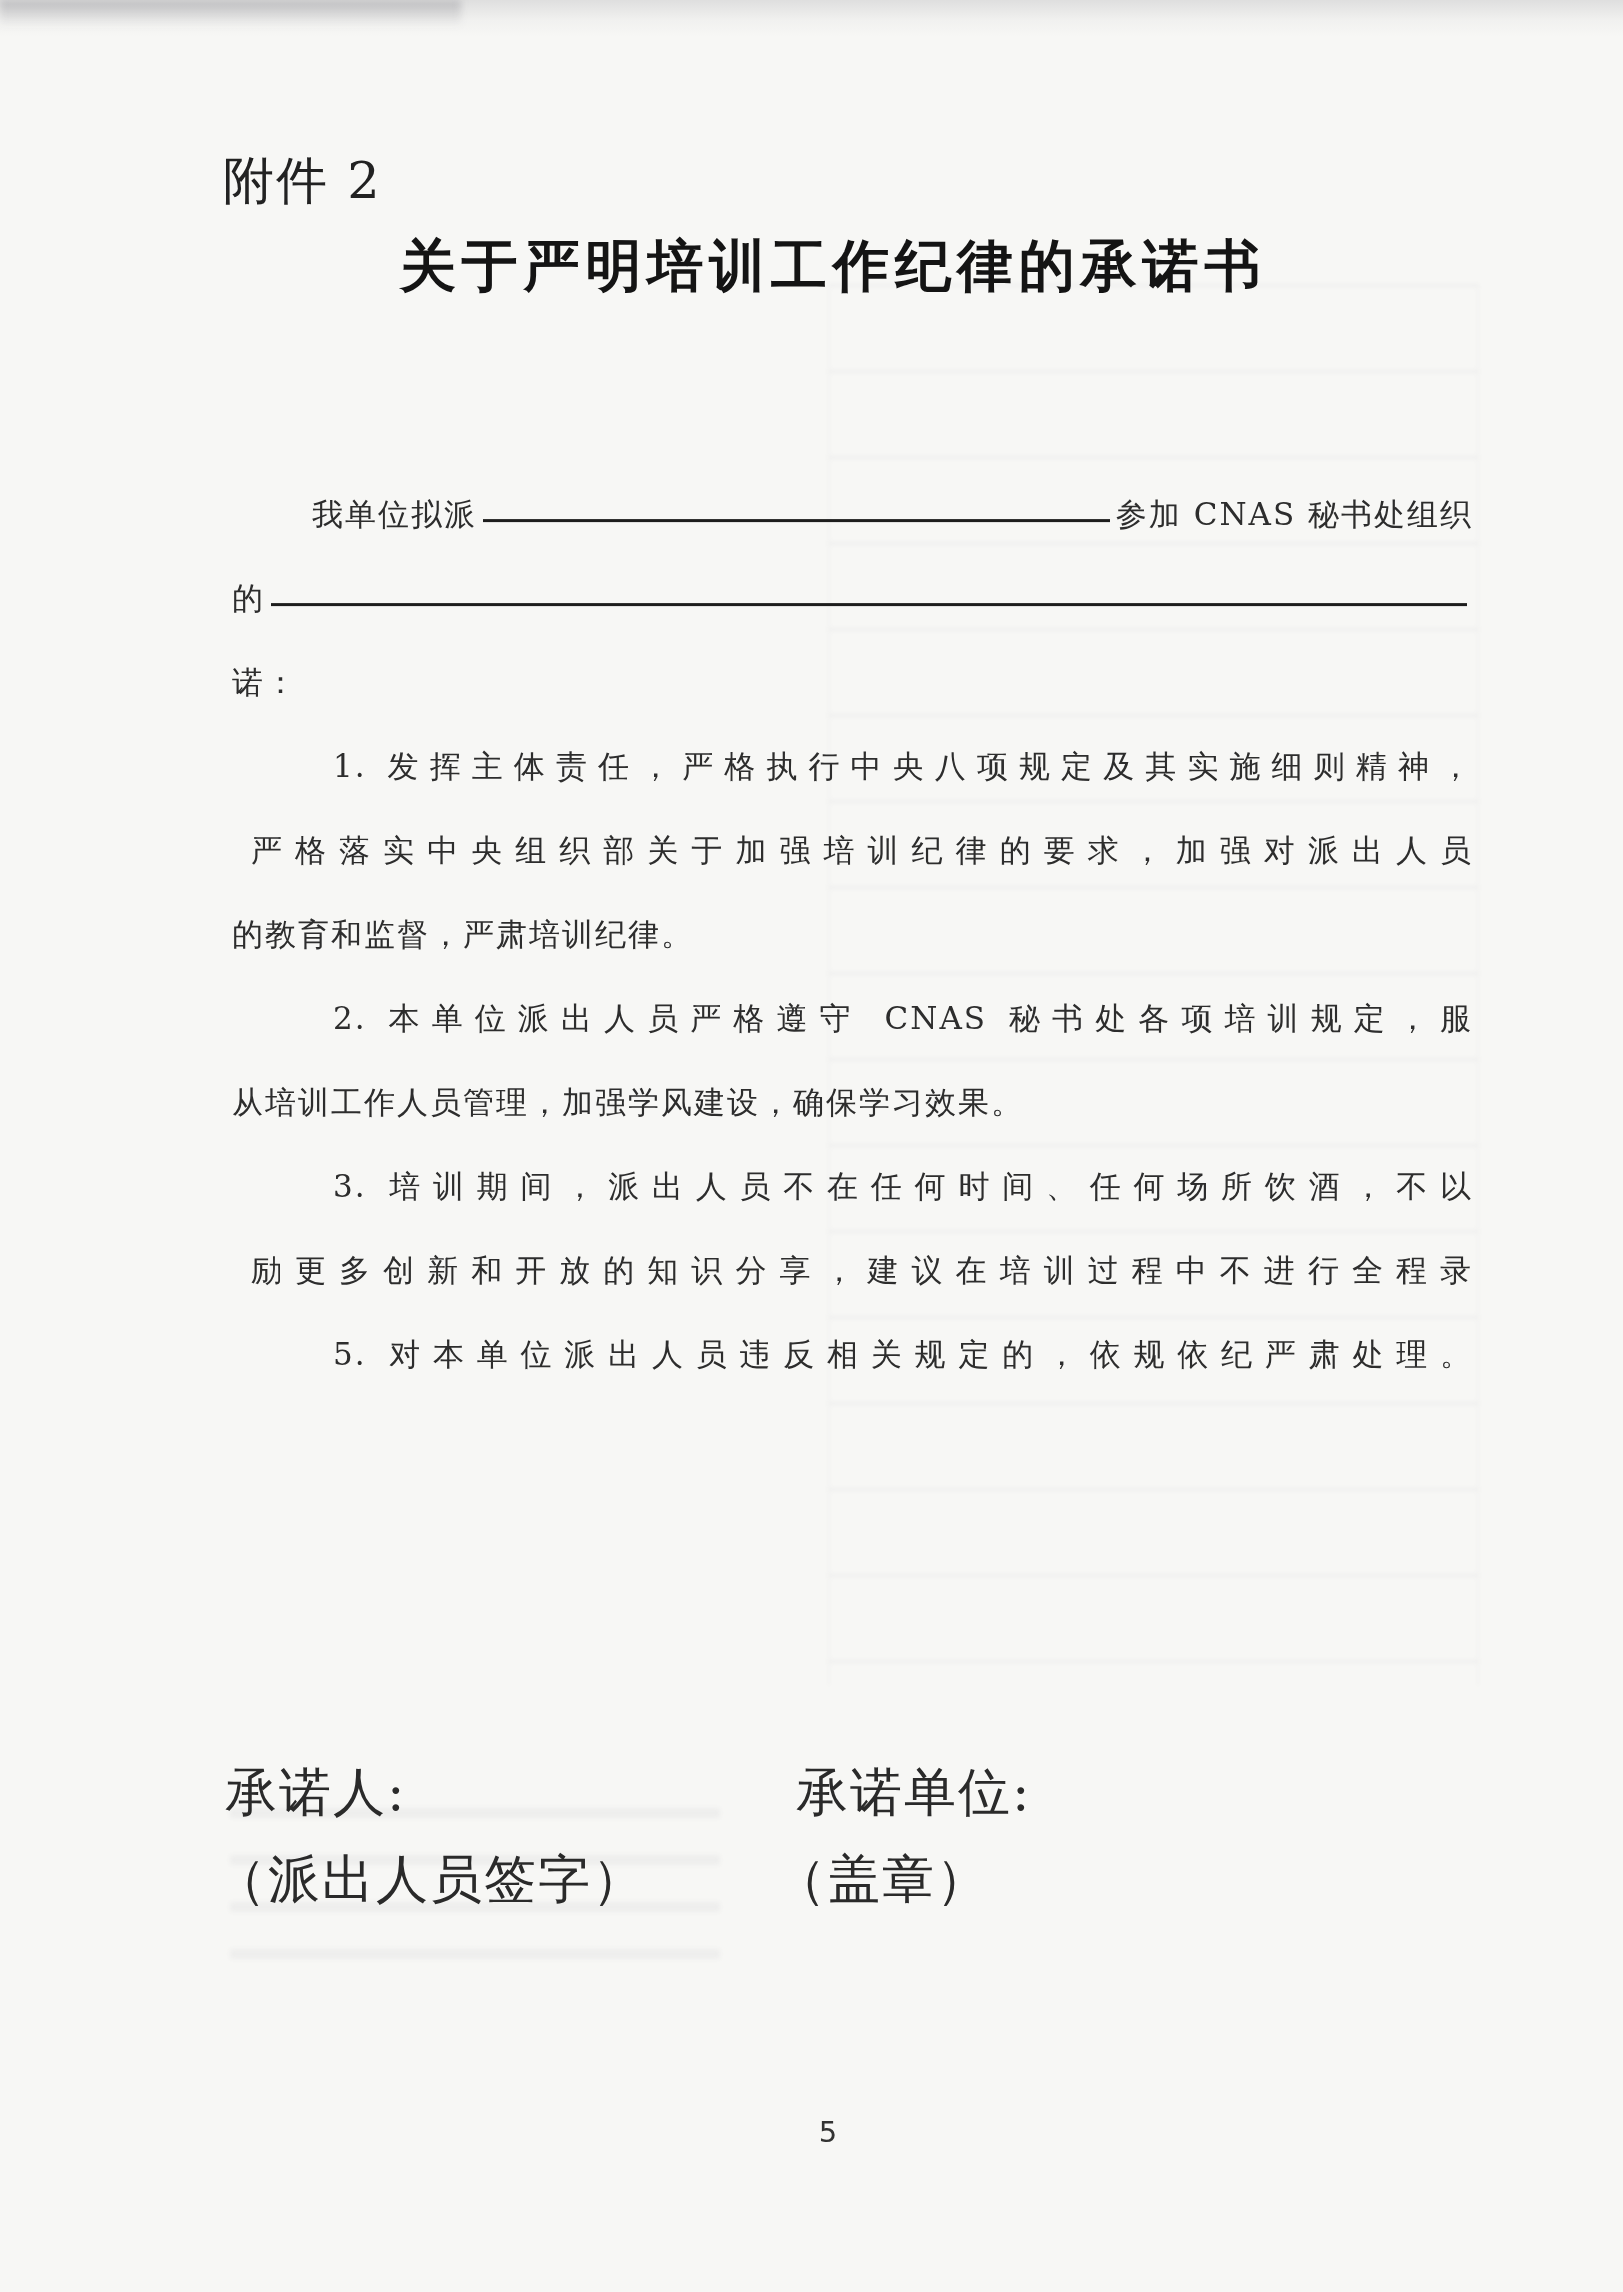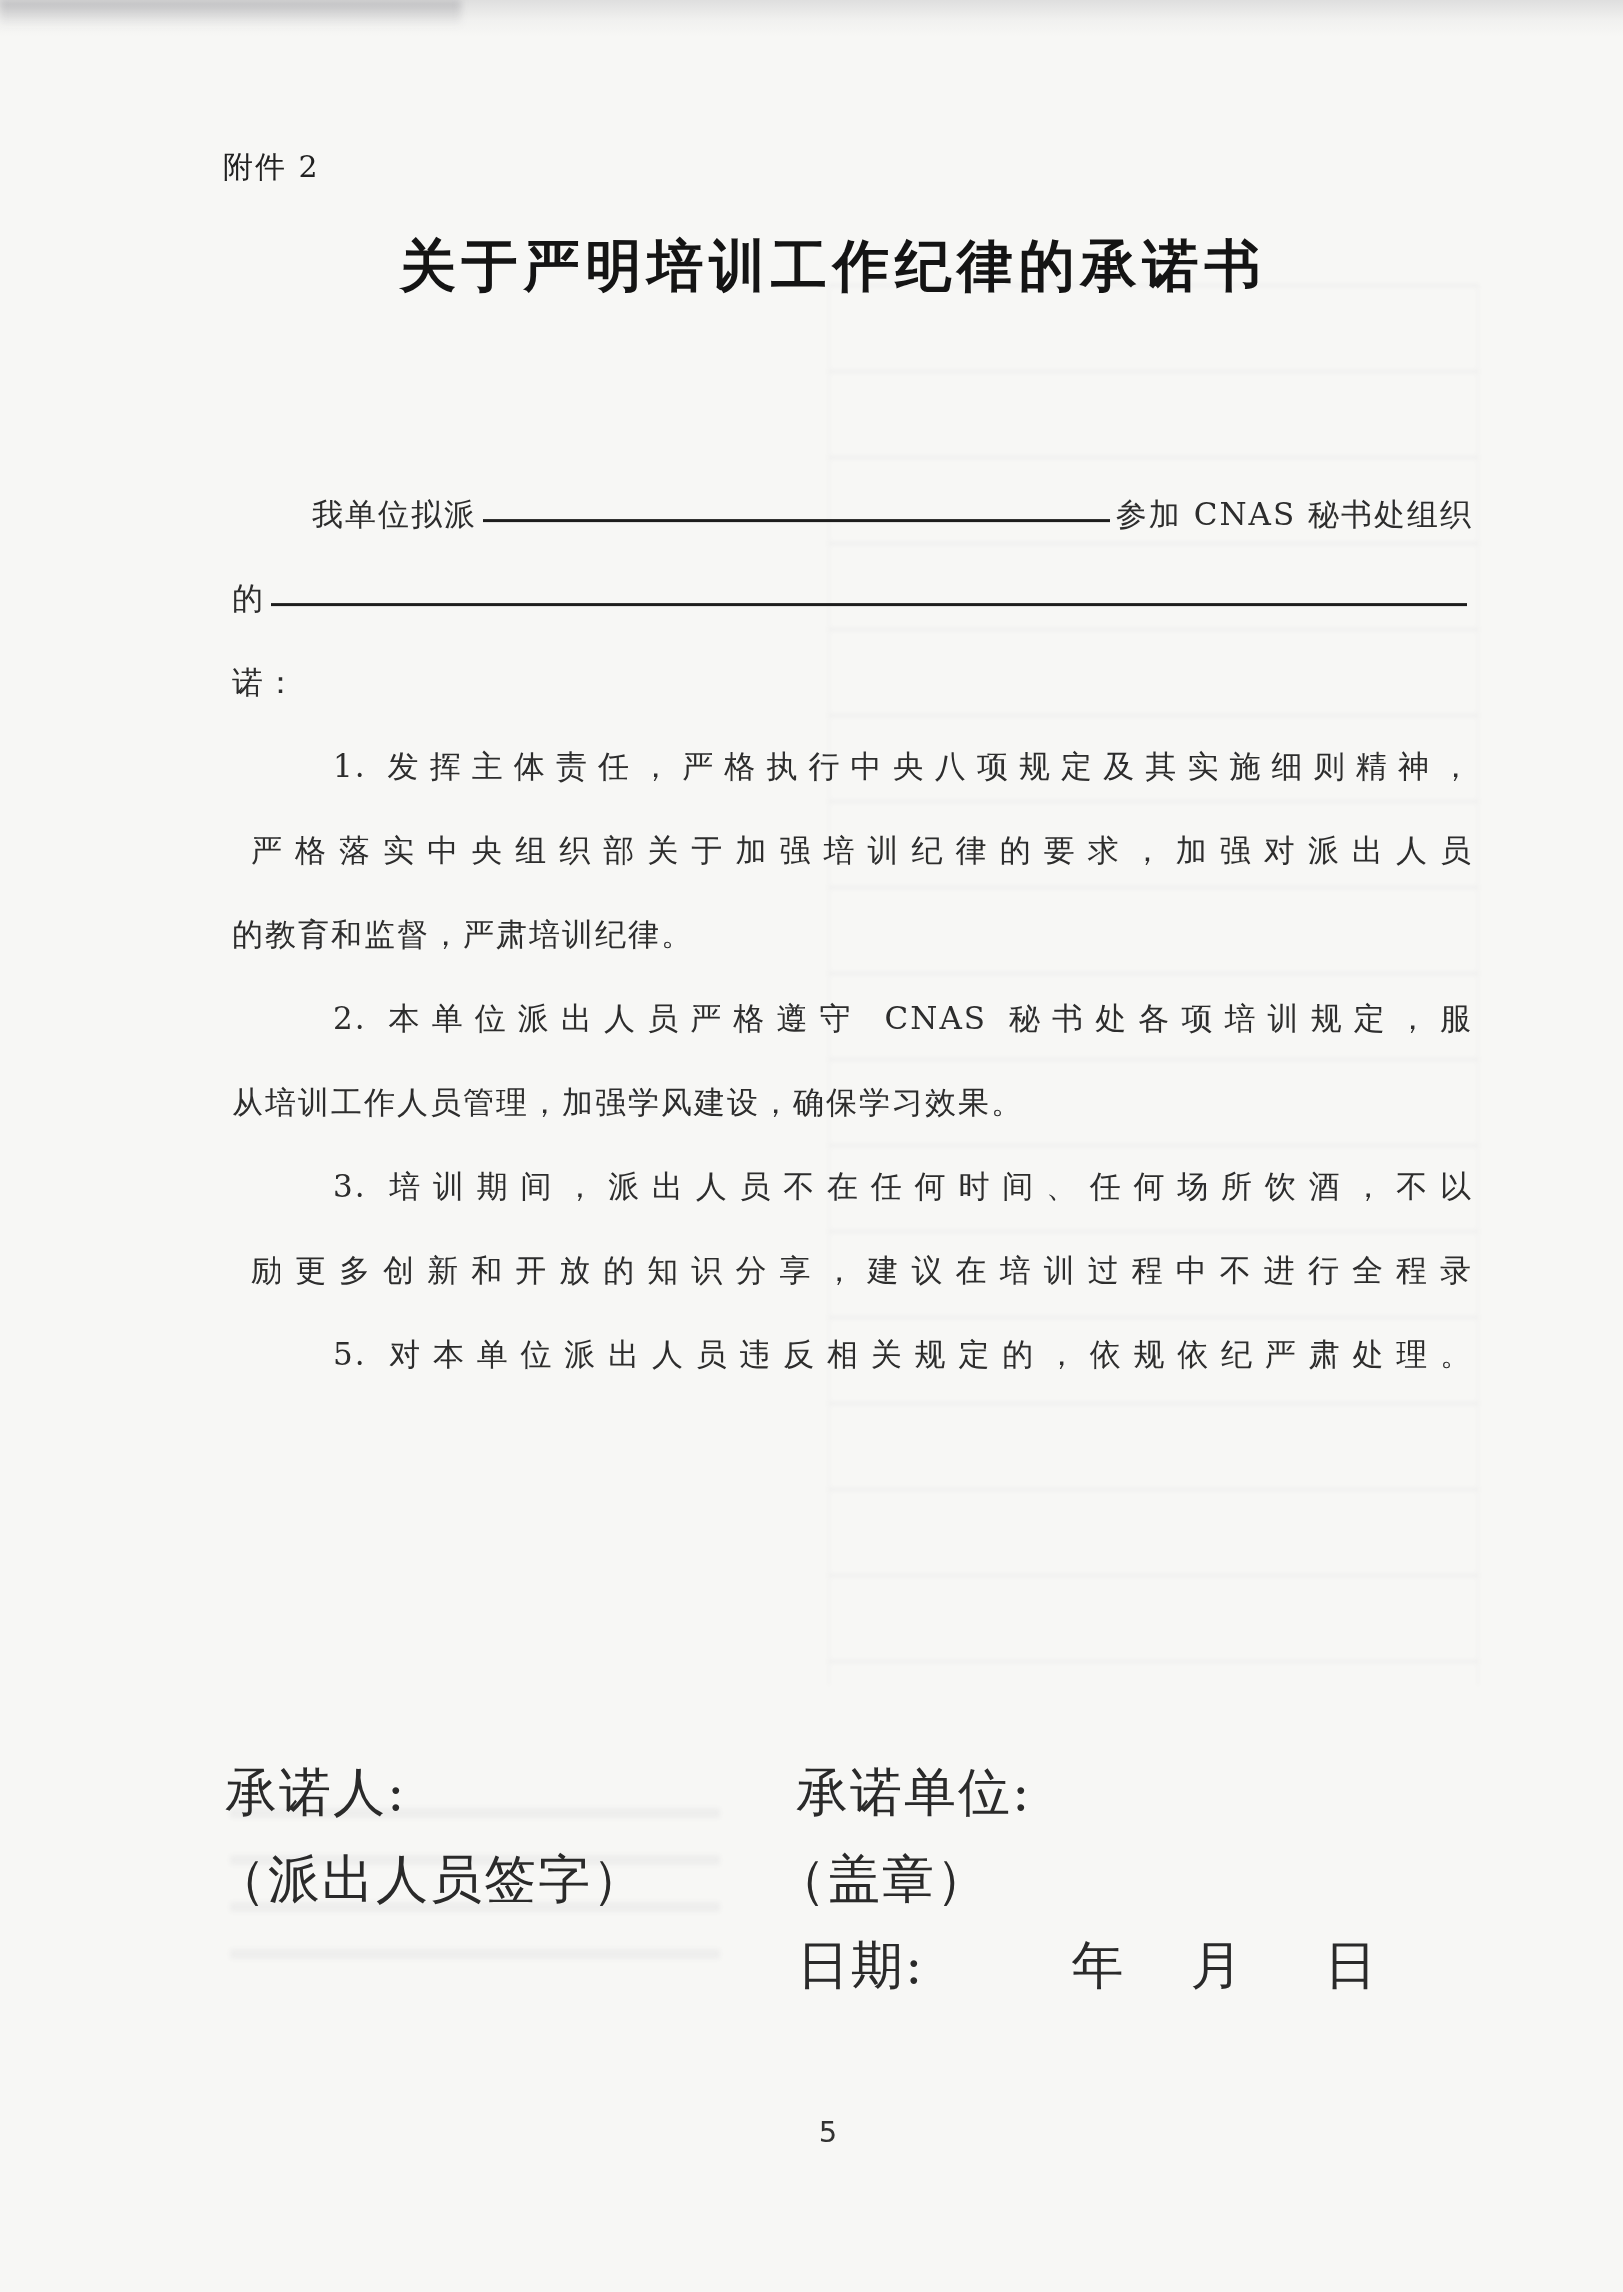--- a/index.html
+++ b/index.html
@@ -37,21 +37,21 @@
   .ghost-text {
     position: absolute; left: 230px; top: 1808px; width: 490px; height: 157px;
     opacity: 0.05;
     background: repeating-linear-gradient(180deg, #49495a 0 9.8px, transparent 9.8px 47px);
     filter: blur(2.9px);
     pointer-events: none;
   }
   
   .attachment {
     position: absolute; left: 223px; top: 147px;
-    font-size: 30px; letter-spacing: 2px; color: #222;
+    font-size: 51px; letter-spacing: 2px; color: #222;
   }
   .doc-title {
     position: absolute; left: 0; top: 229px; width: 1666px;
     margin: 0; text-align: center;
     font-size: 56px; font-weight: bold; letter-spacing: 5.9px; color: #141414;
   }
   .body-text {
     position: absolute; left: 232px; top: 472px; width: 1241px;
     font-size: 31px; line-height: 84px; letter-spacing: 2px;
   }
@@ -130,23 +130,17 @@
     <div class="line just">励更多创新和开放的知识分享，建议在培训过程中不进行全程录</div>
 
     <div class="line just indent">5. 对本单位派出人员违反相关规定的，依规依纪严肃处理。</div>
   </div>
 
   <div class="sig sig-promiser">承诺人:</div>
   <div class="sig sig-unit">承诺单位:</div>
   <div class="sig sig-promiser-note">（派出人员签字）</div>
   <div class="sig sig-unit-note">（盖章）</div>
 
-  <div class="sig sig-date">
-    <span>日期:</span>
-    <span class="year">年</span>
-    <span class="month">月</span>
-    <span class="day">日</span>
-  </div>
 
   <div class="page-number">5</div>
 
 </div>
 
 
 </body></html>

